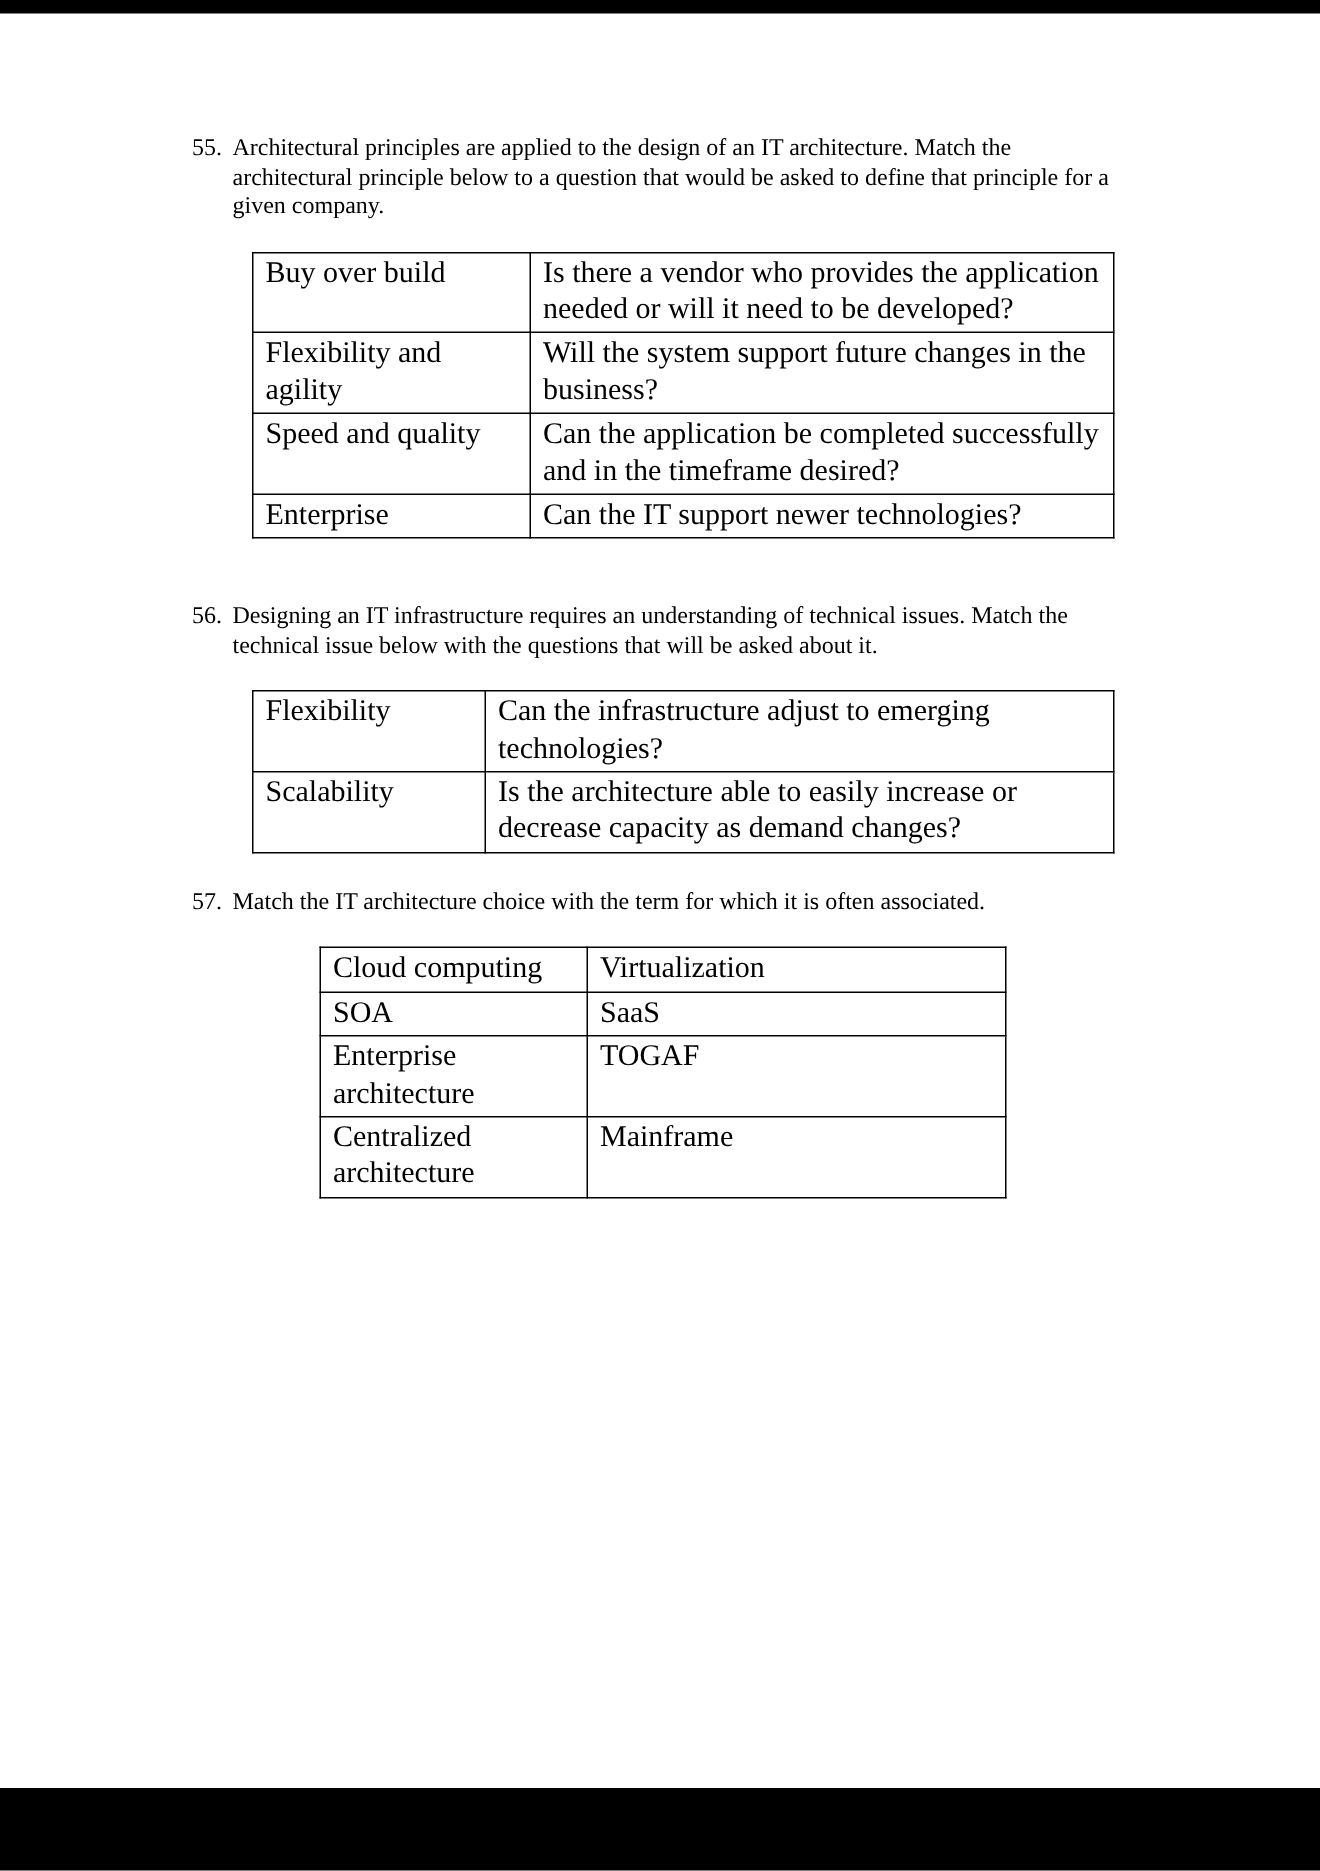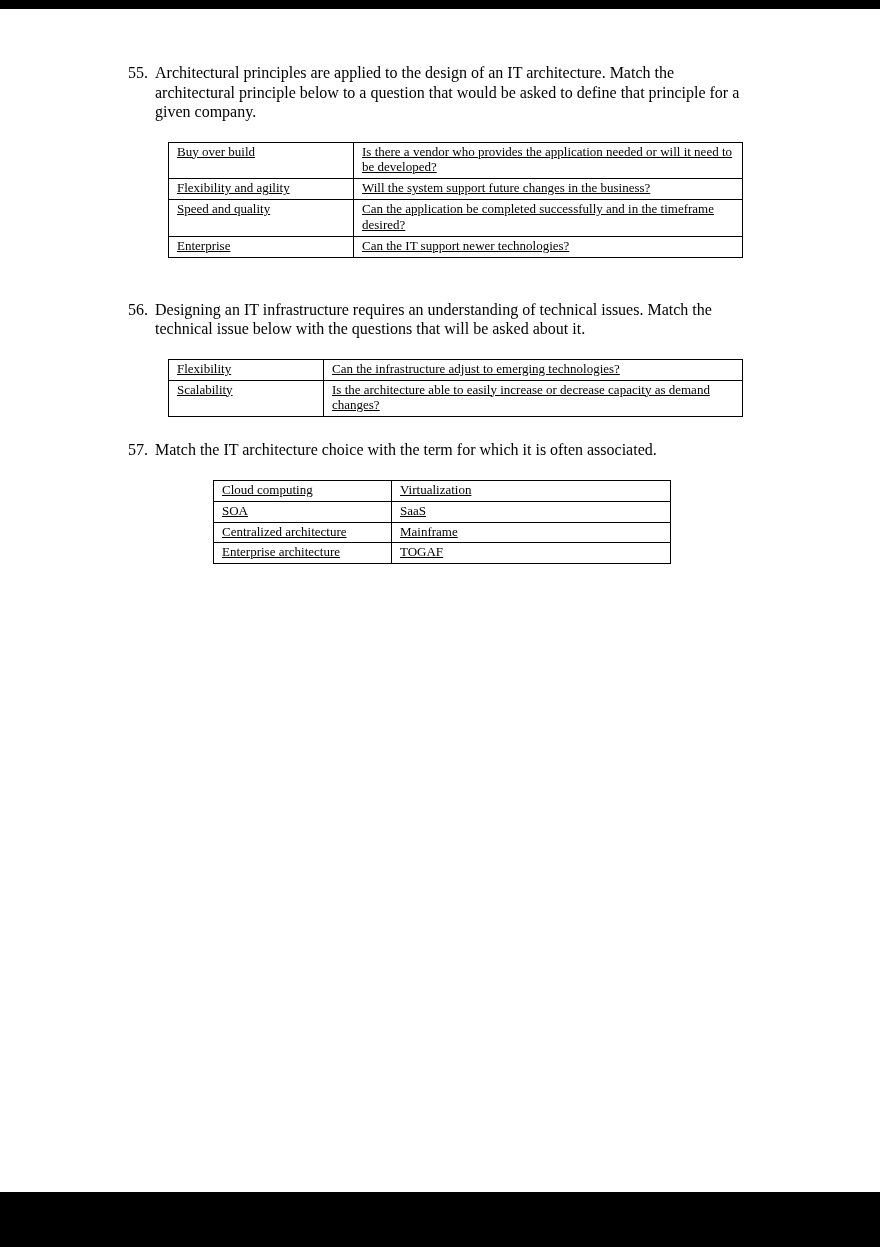--- a/index.html
+++ b/index.html
@@ -13,43 +13,42 @@
   }
   .page {
     position: absolute;
     top: 9px;
     left: 0;
     width: 880px;
     height: 1183px;
     background: #ffffff;
   }
   .content {
-    padding: 54px 130px 0 128px;
+    padding: 80px 130px 0 128px;
     color: #000000;
     font-size: 16px;
     line-height: 1.22;
   }
   .question {
     display: flex;
     margin-bottom: 20px;
   }
   .qnum {
     width: 27px;
     flex: none;
   }
   .qtext {
     flex: 1;
     max-width: 593px;
   }
   table {
     border-collapse: collapse;
-    font-size: 13px;
+    font-size: 20px;
     line-height: 1.22;
     table-layout: fixed;
-    text-decoration: underline;
   }
   td {
     border: 1px solid #000000;
     padding: 1px 8px 3px 8px;
     vertical-align: top;
   }
   .t55 { margin-left: 40px; margin-bottom: 42px; width: 575px; }
   .t55 .col-term { width: 185px; }
   .t56 { margin-left: 40px; margin-bottom: 23px; width: 575px; }
   .t56 .col-term { width: 155px; }
@@ -116,25 +115,25 @@
         <tbody>
           <tr>
             <td class="col-term">Cloud computing</td>
             <td>Virtualization</td>
           </tr>
           <tr>
             <td class="col-term">SOA</td>
             <td>SaaS</td>
           </tr>
           <tr>
+            <td class="col-term">Enterprise architecture</td>
+            <td>TOGAF</td>
+          </tr>
+          <tr>
             <td class="col-term">Centralized architecture</td>
             <td>Mainframe</td>
-          </tr>
-          <tr>
-            <td class="col-term">Enterprise architecture</td>
-            <td>TOGAF</td>
           </tr>
         </tbody>
       </table>
 
     </div>
   </div>
 </div>
 
 </body></html>

